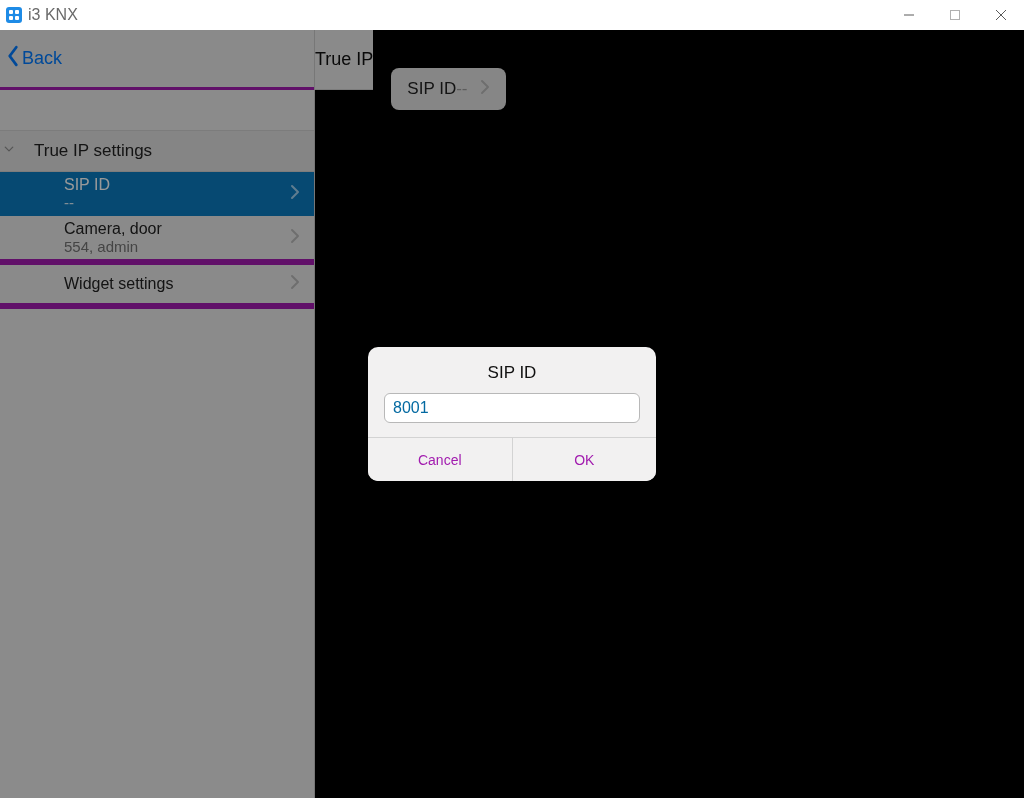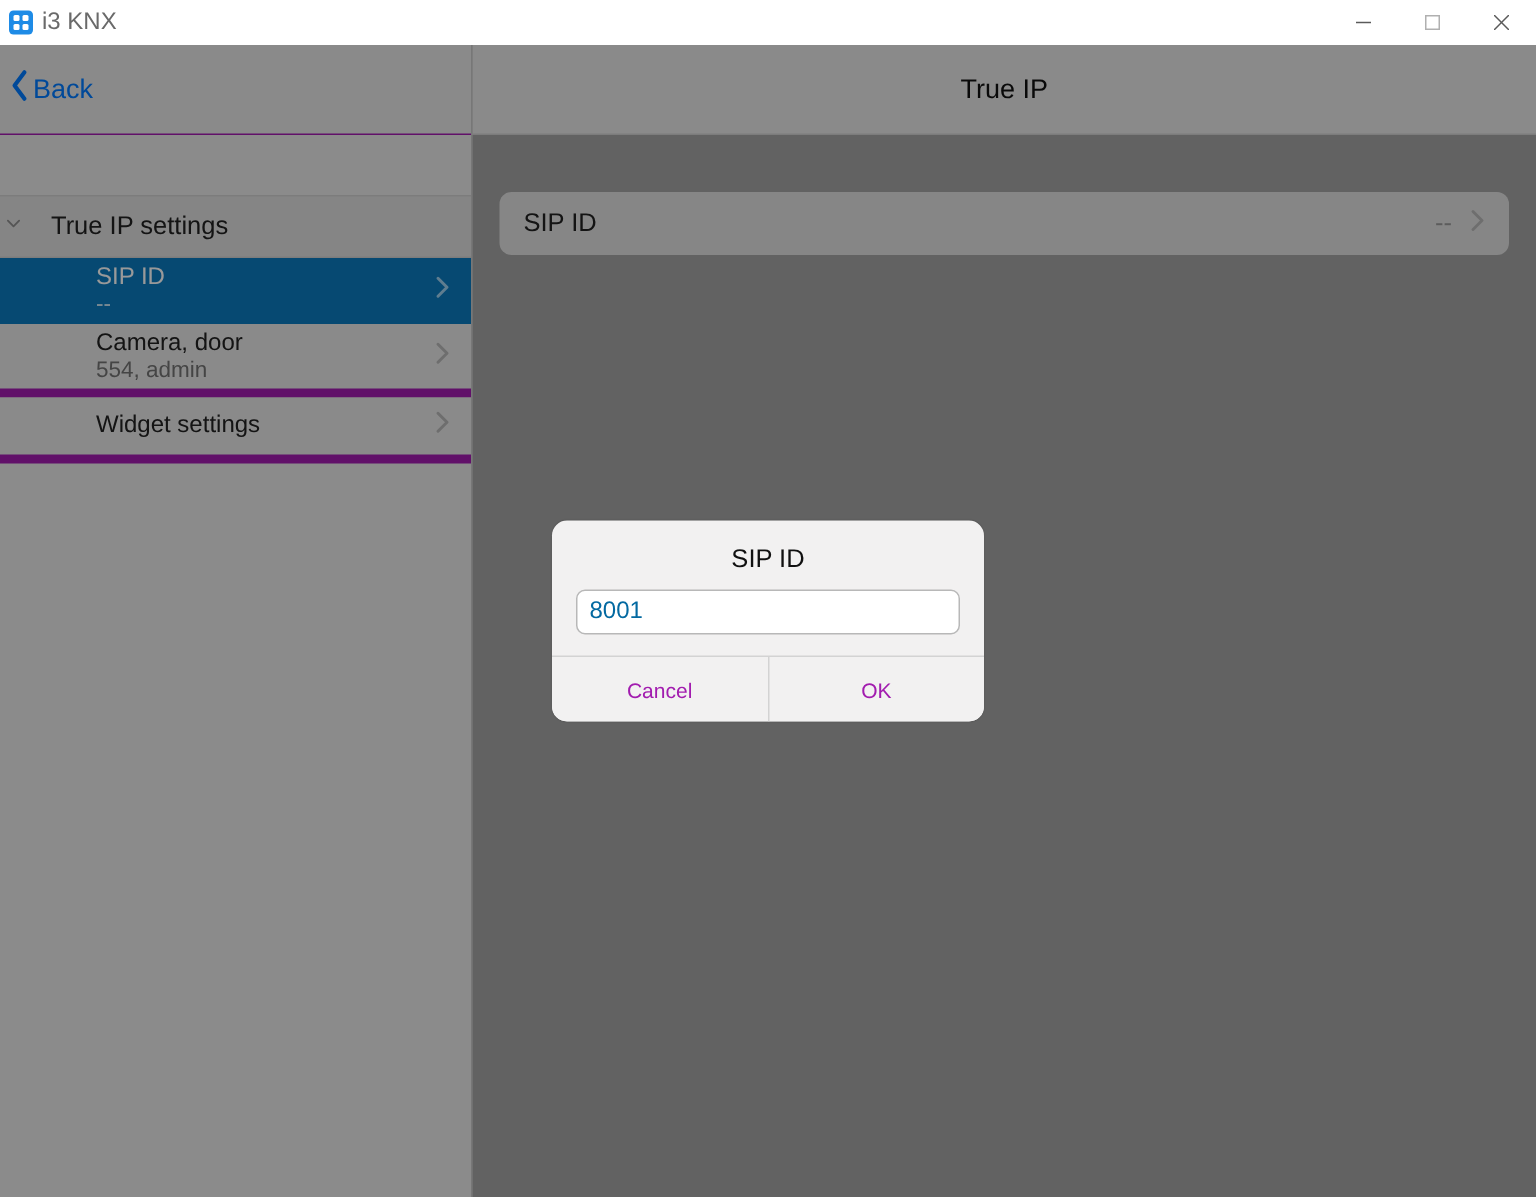--- a/index.html
+++ b/index.html
@@ -42,21 +42,21 @@
     background: #e8e8e8;
     border-right: 1px solid #c7c7c7;
     display: flex;
     flex-direction: column;
   }
   .sidebar-header {
     height: 60px;
     display: flex;
     align-items: center;
     padding-left: 6px;
-    border-bottom: 1px solid #a21caf;
+    border-bottom: 3px solid #a21caf;
     background: #e6e6e6;
   }
   .back-btn {
     display: flex; align-items: center; gap: 2px;
     color: #007aff;
     font-size: 18px;
   }
   .back-btn svg { width: 14px; height: 22px; }
 
   .sidebar-spacer { height: 40px; }
@@ -95,23 +95,23 @@
     background: #0b7bbf;
     color: #ffffff;
     border-bottom: 1px solid #0b7bbf;
   }
   .nav-item.selected .sub { color: #d7ecf9; }
   .nav-item.selected .chev-right { color: #9fd0ee; }
 
   .main {
     flex: 1;
     height: 100%;
-    background: #a3a3a3;
-    display: flex;
-    flex-direction: column;
+    background: #000000;
+    display: flex;
+    flex-direction: row;
     text-align: right;
   }
   .main-header {
     height: 60px;
     display: flex;
     align-items: center;
     justify-content: center;
     font-size: 18px;
     color: #111;
     background: #e6e6e6;

